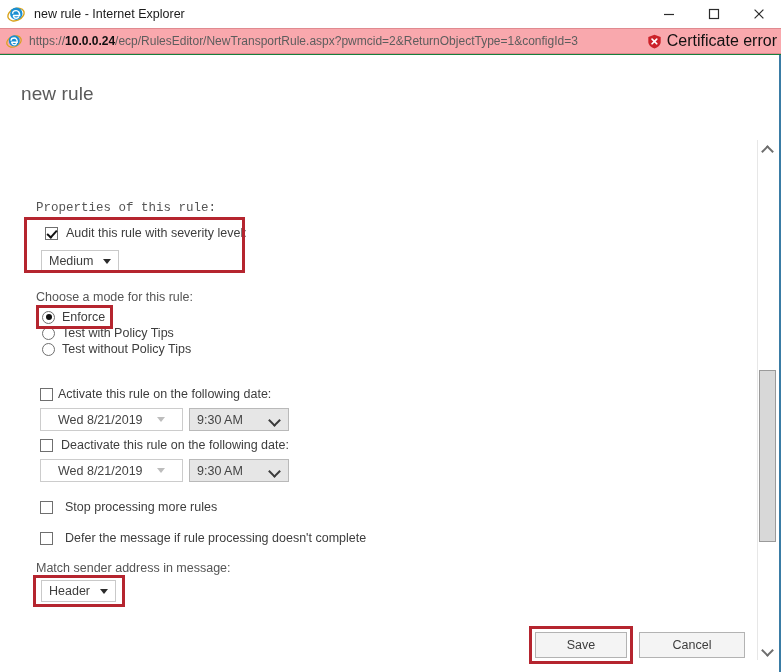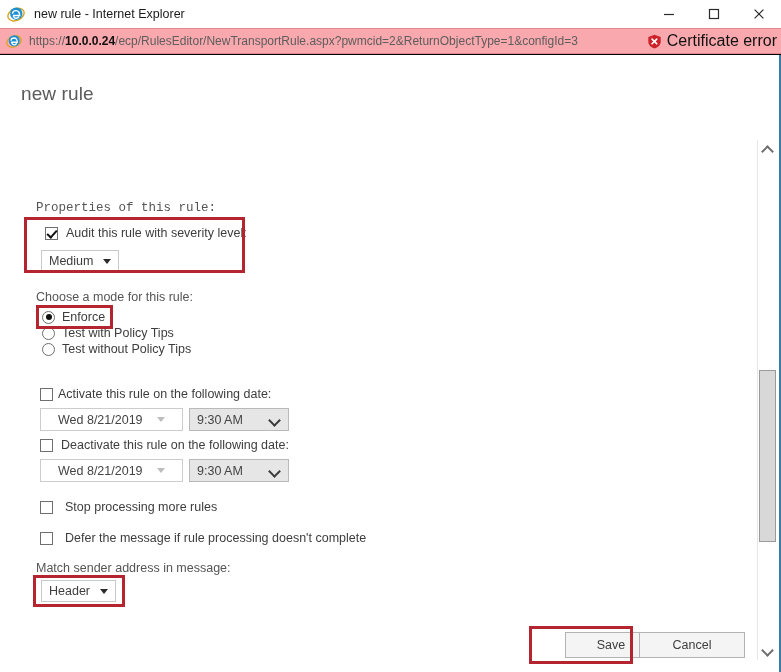--- a/index.html
+++ b/index.html
@@ -8,21 +8,21 @@
     width: 781px; height: 672px;
     background: #ffffff;
     font-family: "Liberation Sans", sans-serif;
     overflow: hidden;
   }
 
   
   .window {
     position: relative;
     width: 781px; height: 672px;
-    background: #000000;
+    background: #15803d;
     overflow: hidden;
   }
 
   .titlebar {
     position: absolute; top: 0; left: 0;
     width: 781px; height: 28px;
     background: #ffffff;
     display: flex; align-items: center;
   }
   .ie-logo {
@@ -267,21 +267,21 @@
   }
   .btn {
     position: absolute;
     height: 26px;
     border: 1px solid #b3b3b3;
     background: #f4f4f4;
     font-size: 12.5px;
     color: #3d3d3d;
     display: flex; align-items: center; justify-content: center;
   }
-  #save-btn  { left: 535px; top: 15px; width: 92px; margin-left: 30px; }
+  #save-btn  { left: 535px; top: 15px; width: 92px; }
   #cancel-btn{ left: 639px; top: 15px; width: 106px; }
 </style>
 </head>
 <body>
 
 <div class="window">
 
   <div class="titlebar">
     <svg class="ie-logo" viewBox="0 0 32 32">
       <ellipse cx="16" cy="17" rx="15" ry="10.5" fill="none" stroke="#d8a21a" stroke-width="2.4" transform="rotate(-24 16 17)"></ellipse>

